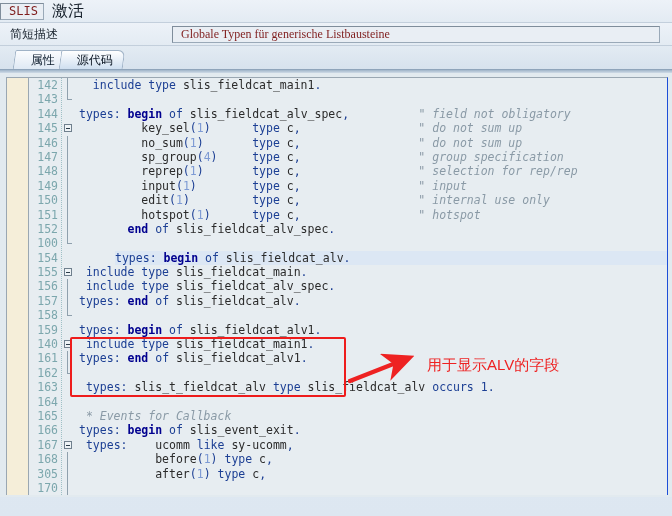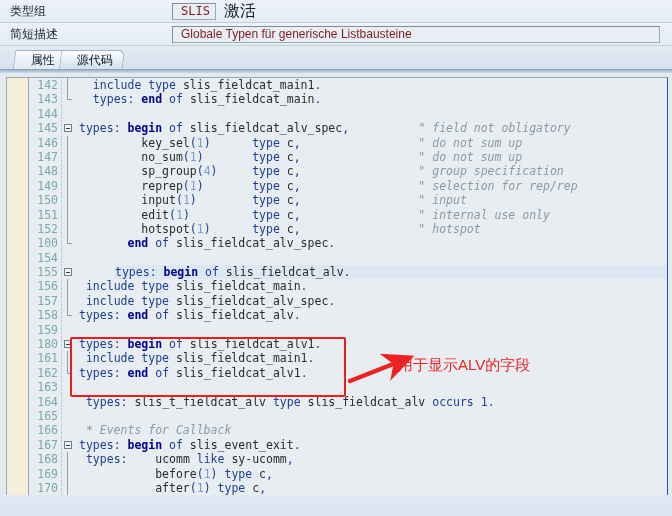--- a/index.html
+++ b/index.html
@@ -44,21 +44,21 @@
     border-left-color: #7f8d9b;
     font-family: "DejaVu Sans Mono", monospace;
     font-size: 12px;
     color: #7f1d1d;
     line-height: 15px;
     padding: 0 8px;
     display: flex;
     align-items: center;
   }
   .inp-type { width: 44px; }
-  .inp-desc { width: 488px; font-family: Liberation Sans, sans-serif; font-size: 12px; }
+  .inp-desc { width: 488px; font-family: Liberation Serif, serif; font-size: 12px; }
 
   .status-text {
     font-size: 16px;
     color: #16202b;
     margin-left: 8px;
     white-space: nowrap;
   }
 
   
   .tabstrip {
@@ -207,42 +207,41 @@
     position: absolute;
     left: 70px; top: 264px;
     width: 276px; height: 60px;
     border: 2px solid #ee1c1c;
     border-radius: 2px;
     pointer-events: none;
     z-index: 20;
   }
   .annotation {
     position: absolute;
-    left: 398px; top: 283px;
+    left: 427px; top: 283px;
     font-family: "Liberation Sans", sans-serif;
     font-size: 15px;
     color: #ee2222;
     white-space: nowrap;
     z-index: 21;
   }
   .arrow-svg {
     position: absolute;
     left: 348px; top: 278px;
     width: 70px; height: 36px;
     z-index: 21;
     pointer-events: none;
   }
 </style>
 </head>
 <body>
 
 <div id="app">
 
   <div class="form-row r1">
-    <div class="form-label">类型组</div>
     <div class="inp inp-type">SLIS</div>
     <div class="status-text">激活</div>
   </div>
 
   <div class="form-row r2">
     <div class="form-label">简短描述</div>
     <div class="inp inp-desc">Globale Typen für generische Listbausteine</div>
   </div>
 
   <div class="tabstrip">
@@ -271,30 +270,30 @@
             <div class="ln">150</div>
             <div class="ln">151</div>
             <div class="ln">152</div>
             <div class="ln">100</div>
             <div class="ln">154</div>
             <div class="ln">155</div>
             <div class="ln">156</div>
             <div class="ln">157</div>
             <div class="ln">158</div>
             <div class="ln">159</div>
-            <div class="ln">180</div>
+            <div class="ln">140</div>
             <div class="ln">161</div>
             <div class="ln">162</div>
             <div class="ln">163</div>
             <div class="ln">164</div>
             <div class="ln">165</div>
             <div class="ln">166</div>
             <div class="ln">167</div>
             <div class="ln">168</div>
-            <div class="ln">169</div>
+            <div class="ln">305</div>
             <div class="ln">170</div>
           </div>
         <div class="fold" id="foldcol">
             <div class="frow">
               <span class="vline"></span>
             </div>
             <div class="frow">
               <span class="vline" style="bottom: 7px;"></span>
               <span class="tick"></span>
             </div>
@@ -364,21 +363,20 @@
             </div>
             <div class="frow">
               <span class="vline"></span>
             </div>
             <div class="frow">
               <span class="vline"></span>
             </div>
           </div>
         <div class="lines" id="lines">
             <div class="line">  <span class="kw2">include</span> <span class="kw2">type</span> <span class="id">slis_fieldcat_main1</span><span class="op">.</span></div>
-            <div class="line">  <span class="kw2">types</span><span class="op">:</span> <span class="kw">end</span> <span class="kw2">of</span> <span class="id">slis_fieldcat_main</span><span class="op">.</span></div>
             <div class="line">&nbsp;</div>
             <div class="line"><span class="kw2">types</span><span class="op">:</span> <span class="kw">begin</span> <span class="kw2">of</span> <span class="id">slis_fieldcat_alv_spec</span><span class="op">,</span>          <span class="cm">" field not obligatory</span></div>
             <div class="line">         <span class="id">key_sel</span><span class="op">(</span><span class="num">1</span><span class="op">)</span>      <span class="kw2">type</span> <span class="id">c</span><span class="op">,</span>                 <span class="cm">" do not sum up</span></div>
             <div class="line">         <span class="id">no_sum</span><span class="op">(</span><span class="num">1</span><span class="op">)</span>       <span class="kw2">type</span> <span class="id">c</span><span class="op">,</span>                 <span class="cm">" do not sum up</span></div>
             <div class="line">         <span class="id">sp_group</span><span class="op">(</span><span class="num">4</span><span class="op">)</span>     <span class="kw2">type</span> <span class="id">c</span><span class="op">,</span>                 <span class="cm">" group specification</span></div>
             <div class="line">         <span class="id">reprep</span><span class="op">(</span><span class="num">1</span><span class="op">)</span>       <span class="kw2">type</span> <span class="id">c</span><span class="op">,</span>                 <span class="cm">" selection for rep/rep</span></div>
             <div class="line">         <span class="id">input</span><span class="op">(</span><span class="num">1</span><span class="op">)</span>        <span class="kw2">type</span> <span class="id">c</span><span class="op">,</span>                 <span class="cm">" input</span></div>
             <div class="line">         <span class="id">edit</span><span class="op">(</span><span class="num">1</span><span class="op">)</span>         <span class="kw2">type</span> <span class="id">c</span><span class="op">,</span>                 <span class="cm">" internal use only</span></div>
             <div class="line">         <span class="id">hotspot</span><span class="op">(</span><span class="num">1</span><span class="op">)</span>      <span class="kw2">type</span> <span class="id">c</span><span class="op">,</span>                 <span class="cm">" hotspot</span></div>
             <div class="line">       <span class="kw">end</span> <span class="kw2">of</span> <span class="id">slis_fieldcat_alv_spec</span><span class="op">.</span></div>

